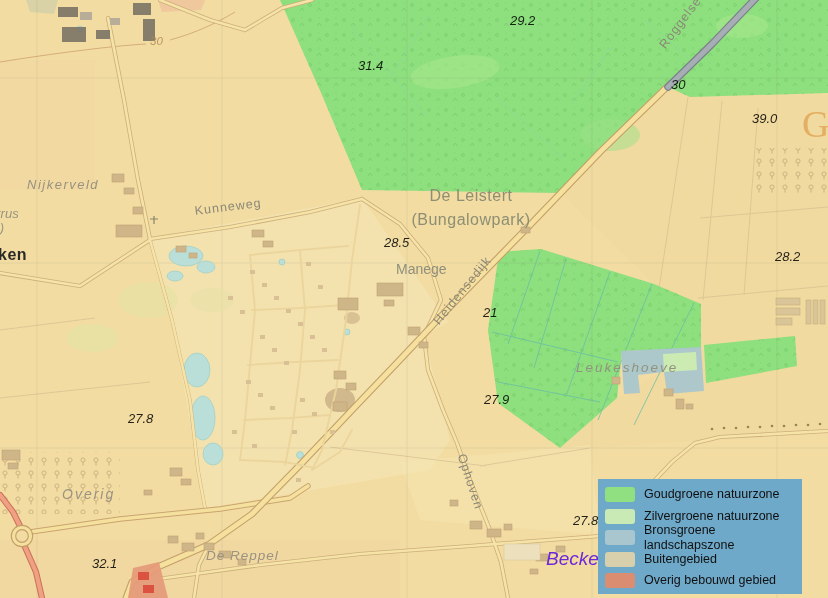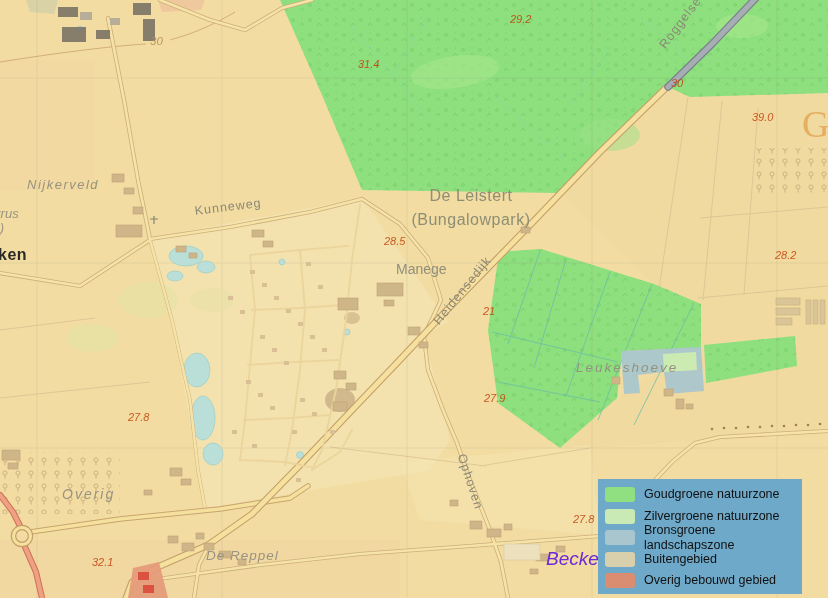--- a/index.html
+++ b/index.html
@@ -2,21 +2,21 @@
 <html><head>
 <meta charset="utf-8">
 <style>
   html,body{margin:0;padding:0;background:#e8e8e8;}
   #stage{position:relative;width:828px;height:598px;overflow:hidden;
          font-family:"Liberation Sans",sans-serif;background:#F2DCA2;}
   #stage svg{position:absolute;left:0;top:0;}
   .lbl{position:absolute;white-space:nowrap;pointer-events:none;}
   .place{color:#98937F;font-style:italic;}
   .road-lbl{color:#8B8878;letter-spacing:1px;}
-  .spot{color:#c2410c;font-style:italic;font-size:11px;opacity:.85;}
+  .spot{color:#000000;font-style:italic;font-size:13px;opacity:.85;}
   .big-title{color:#8D8E74;font-size:16px;letter-spacing:.5px;text-align:center;line-height:24px;}
   #legend{position:absolute;left:598px;top:479px;width:204px;height:115px;
           background:#6FA9C9;box-sizing:border-box;padding:8px 0 0 7px;}
   .legend-row{display:flex;align-items:center;height:15px;margin-bottom:6.5px;}
   .swatch{width:30px;height:15px;border-radius:3px;flex:0 0 30px;}
   .legend-label{margin-left:9px;font-size:12.5px;color:#101010;line-height:15px;}
 </style>
 </head>
 <body>
 

